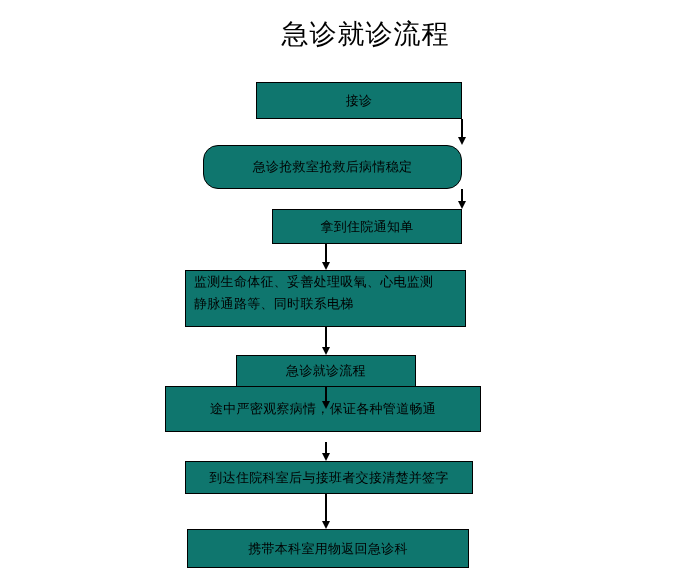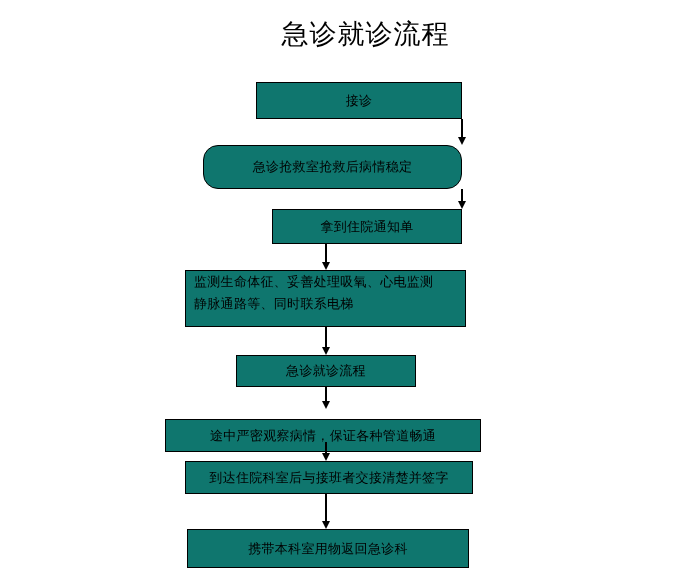--- a/index.html
+++ b/index.html
@@ -91,21 +91,21 @@
       <div class="node" style="left: 272px; top: 209px; width: 190px; height: 35px;">
         <span class="node-text">拿到住院通知单</span>
       </div>
       <div class="node two-line" style="left: 185px; top: 270px; width: 281px; height: 57px;">
         <span class="node-text">监测生命体征、妥善处理吸氧、心电监测
 静脉通路等、同时联系电梯</span>
       </div>
       <div class="node" style="left: 236px; top: 355px; width: 180px; height: 32px;">
         <span class="node-text">急诊就诊流程</span>
       </div>
-      <div class="node" style="left: 165px; top: 419px; width: 316px; height: 33px;">
+      <div class="node" style="left: 165px; top: 386px; width: 316px; height: 46px;">
         <span class="node-text">途中严密观察病情，保证各种管道畅通</span>
       </div>
       <div class="node" style="left: 185px; top: 461px; width: 288px; height: 33px;">
         <span class="node-text">到达住院科室后与接班者交接清楚并签字</span>
       </div>
       <div class="node" style="left: 187px; top: 529px; width: 282px; height: 39px;">
         <span class="node-text">携带本科室用物返回急诊科</span>
       </div>
     </div>
   <div id="connectors-layer">

